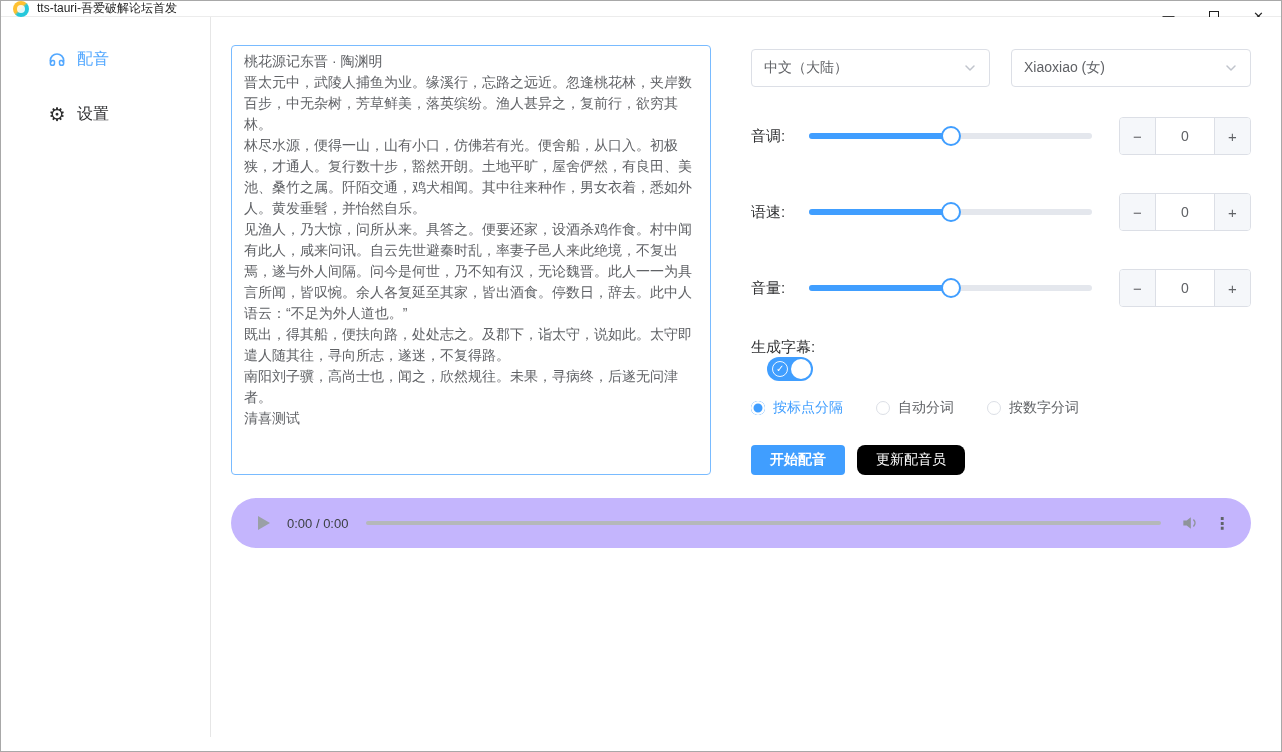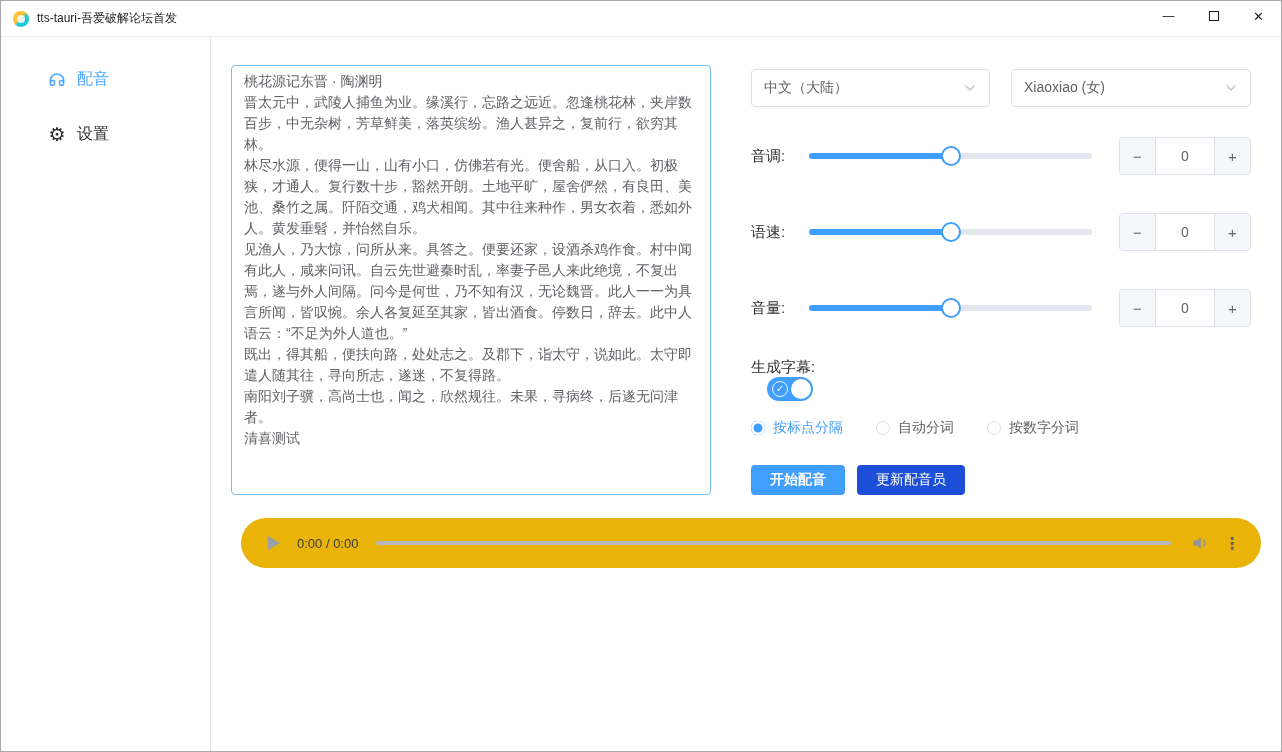--- a/index.html
+++ b/index.html
@@ -4,21 +4,21 @@
 <style>
   * { margin:0; padding:0; box-sizing:border-box; }
   html,body { background:#ddd; }
   body { font-family:"Liberation Sans","DejaVu Sans",sans-serif; }
   .window {
     width:1282px; height:752px; background:#fff; position:relative;
     border:1px solid #a8a8a8; overflow:hidden;
   }
   
   .titlebar {
-    height:36px; display:flex; align-items:center; background:#fff;
+    height:16px; display:flex; align-items:center; background:#fff;
     border-bottom:1px solid #ececec; position:relative;
   }
   .app-icon {
     width:16px; height:16px; border-radius:50%; margin-left:12px;
     background:linear-gradient(135deg,#ffc131 0%,#ffc131 45%,#24c8db 55%,#24c8db 100%);
     position:relative; flex-shrink:0;
   }
   .app-icon::after {
     content:""; position:absolute; left:4px; top:4px; width:8px; height:8px;
     border-radius:50%; background:#fff; opacity:.85;
@@ -96,25 +96,25 @@
     border:1px solid #dcdfe6; background:#fff;
   }
   .radio.selected .dot { border:none; background:#409eff; box-shadow:inset 0 0 0 2.5px #fff, inset 0 0 0 0.5px #409eff; }
   .radio .r-label { font-size:14px; color:#606266; }
   .radio.selected .r-label { color:#409eff; }
   
   .btn-row { position:absolute; left:540px; top:428px; height:30px; display:flex; gap:12px; }
   .btn { border:none; border-radius:4px; color:#fff; font-size:14px; padding:0 19px; height:30px; cursor:pointer;
          font-family:"Liberation Sans","DejaVu Sans",sans-serif; }
   .btn.primary { background:#409eff;font-weight:bold; }
-  .btn.secondary { background:#1d4ed8; }
+  .btn.secondary { background:#000000;border-radius:8px; }
   
   .audio-player {
-    position:absolute; left:30px; top:481px; width:1020px; height:50px;
-    background:#eab308; border-radius:25px; display:flex; align-items:center; padding:0 18px;
+    position:absolute; left:20px; top:481px; width:1020px; height:50px;
+    background:#c4b5fd; border-radius:25px; display:flex; align-items:center; padding:0 18px;
   }
   .play-btn { width:26px; height:26px; display:flex; align-items:center; justify-content:center; cursor:pointer; margin-left:2px; }
   .time-text { font-size:13px; color:#3c4043; margin:0 18px 0 10px; white-space:nowrap; }
   .seek-track { flex:1; height:4px; border-radius:2px; background:#b5b8ba; cursor:pointer; }
   .vol-btn { width:26px; height:26px; margin-left:16px; display:flex; align-items:center; justify-content:center; cursor:pointer; }
   .overflow-btn { width:22px; height:26px; margin-left:8px; display:flex; align-items:center; justify-content:center;
                   font-size:16px; color:#5f6368; letter-spacing:0; cursor:pointer; font-weight:bold; }
 </style>
 </head>
 <body>

